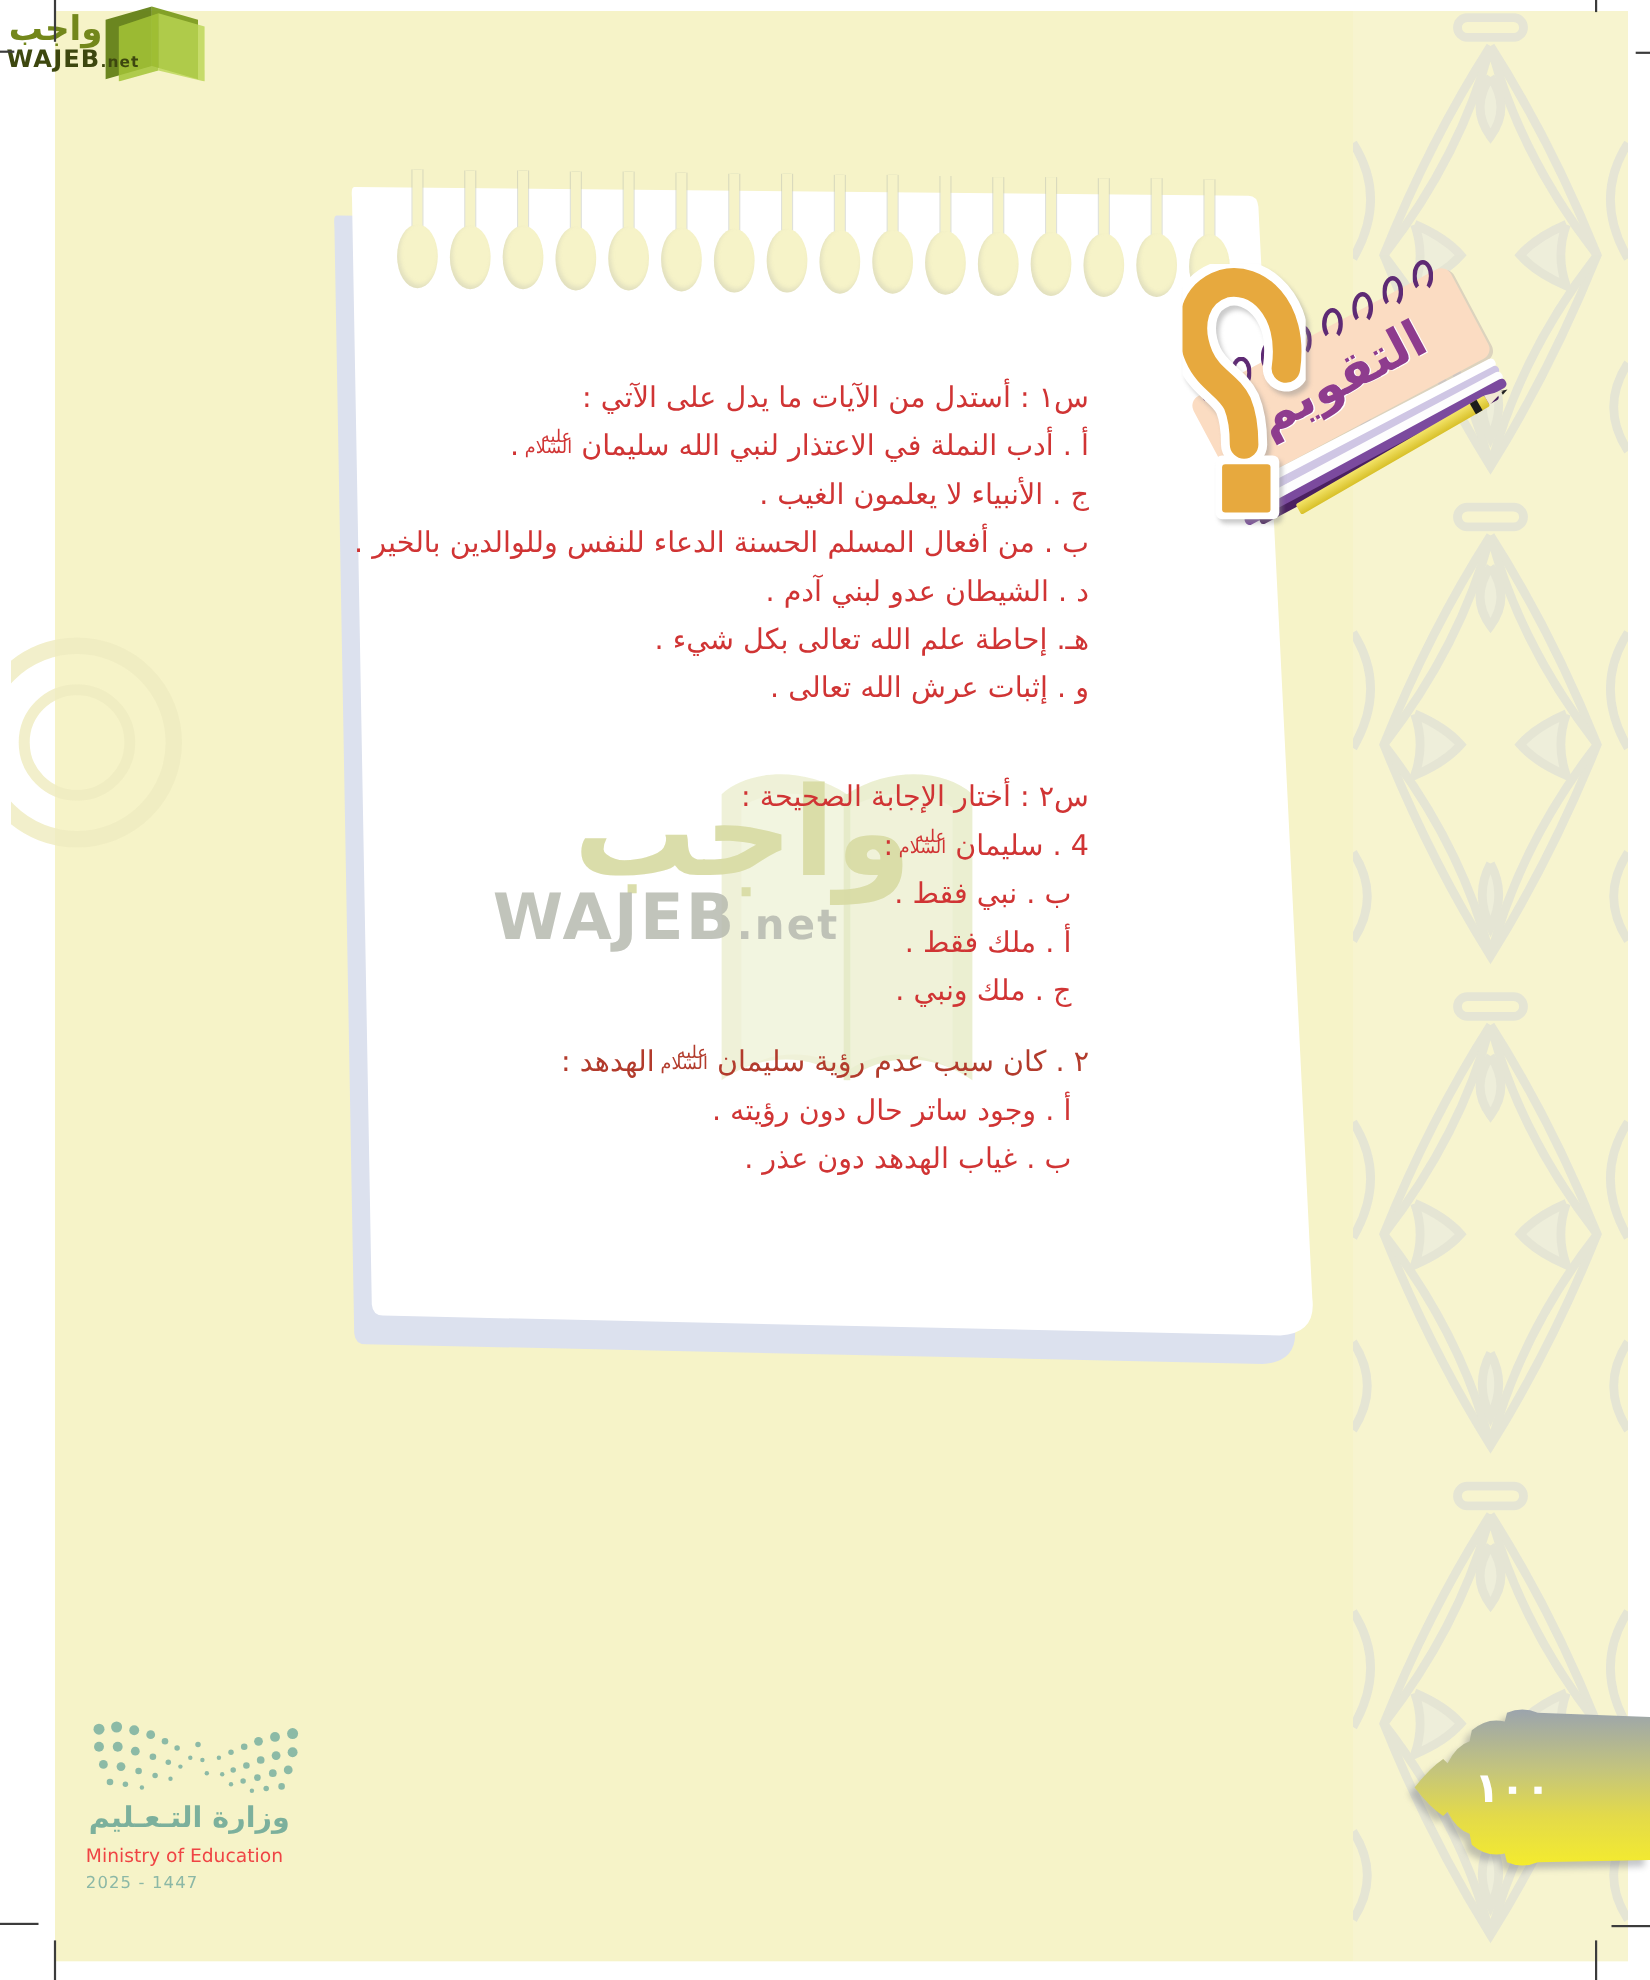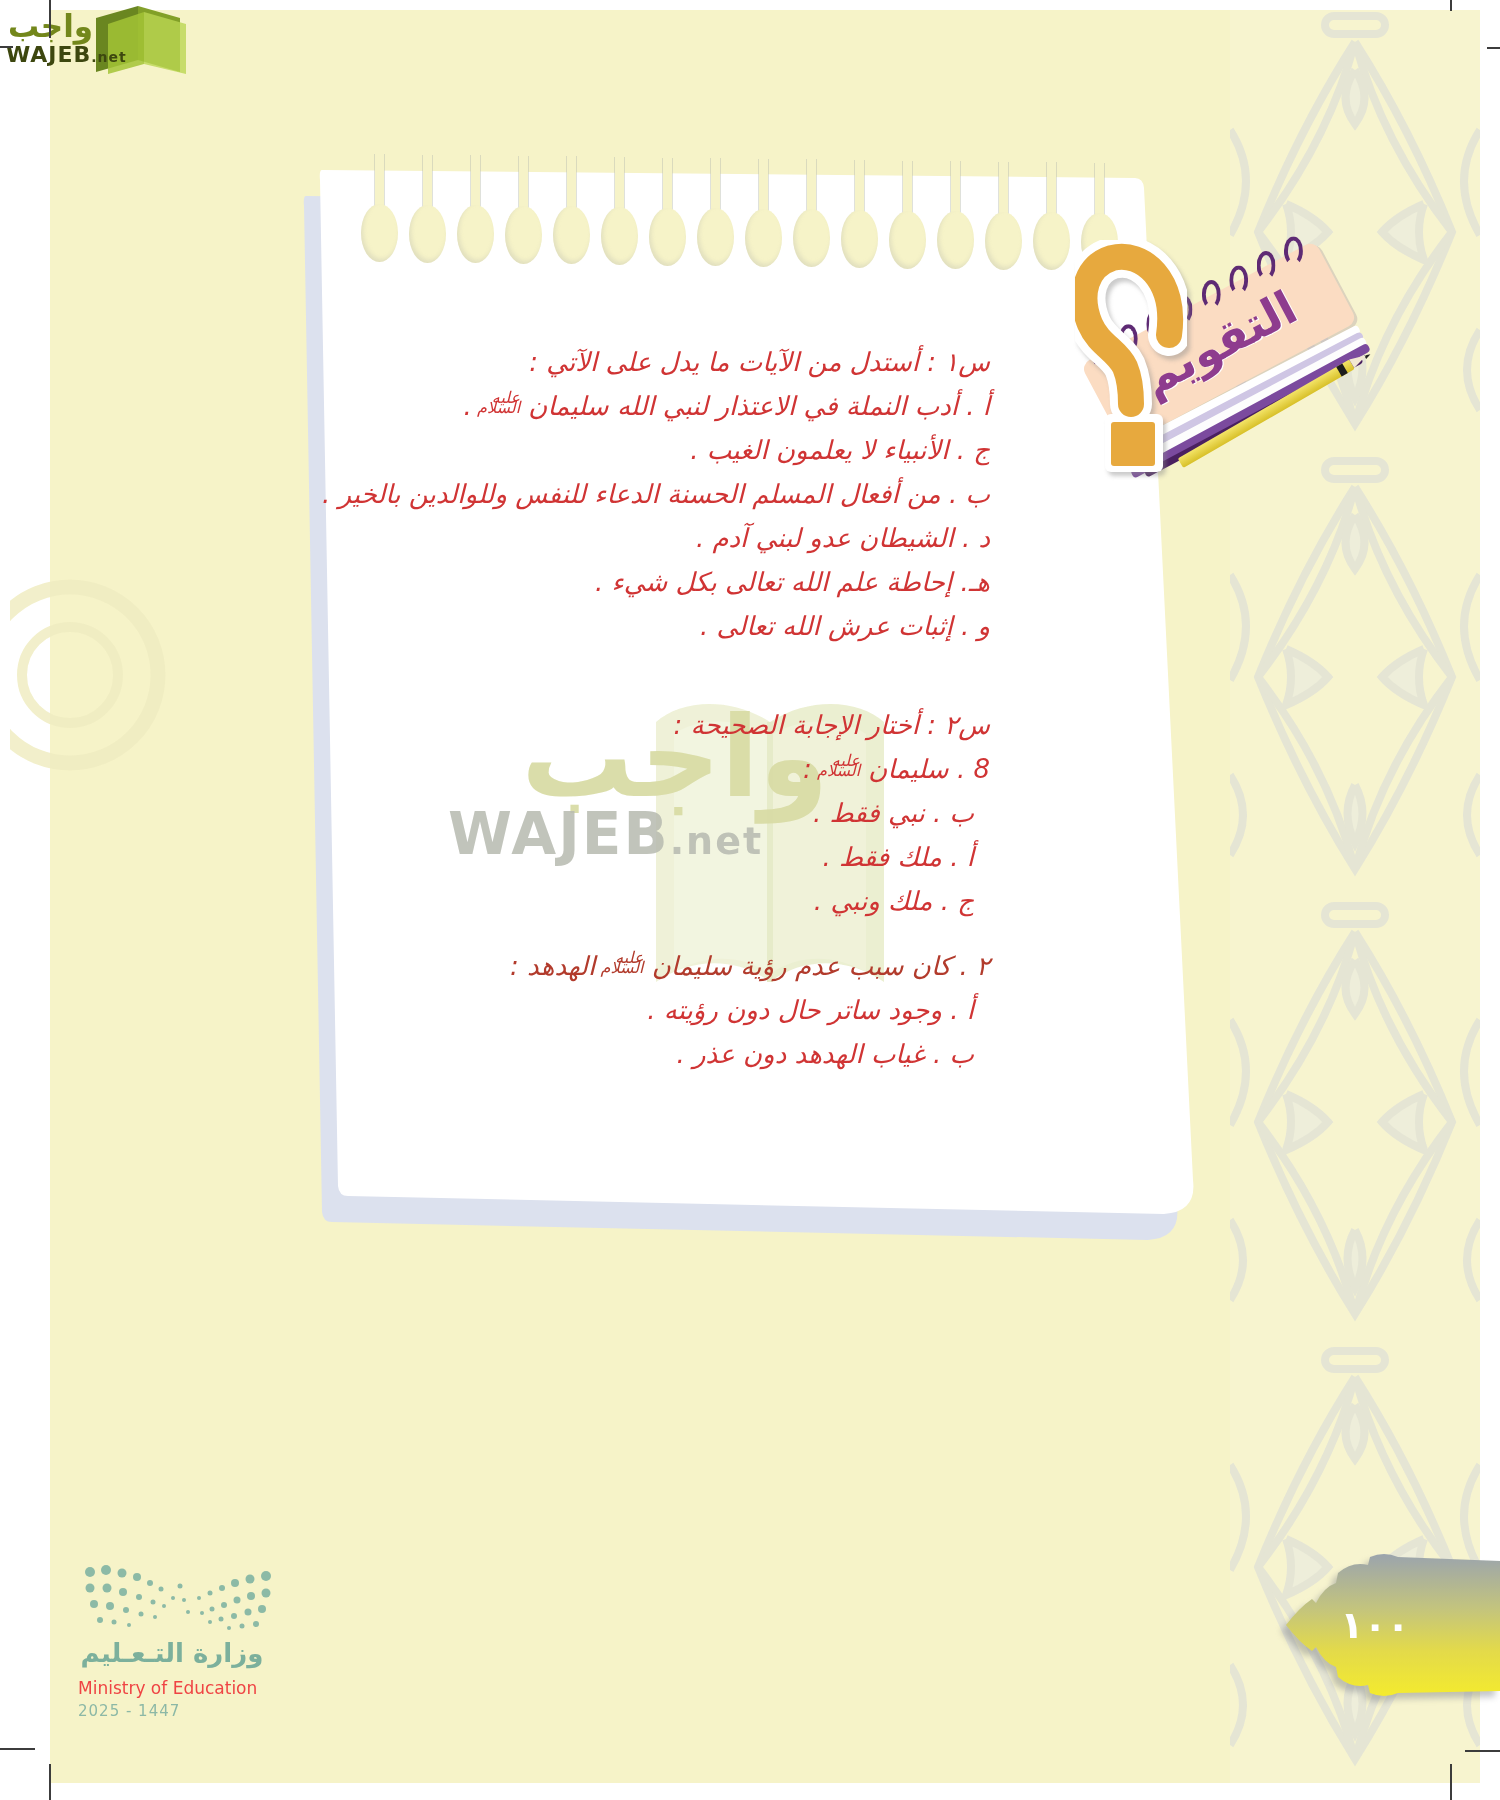--- a/index.html
+++ b/index.html
@@ -25,21 +25,21 @@
           box-shadow:inset 2px -3px 4px rgba(195,195,178,.4);}
   
   #wm-ar{left:470px;top:698px;width:410px;text-align:center;font-size:112px;font-weight:bold;
          color:#d9dca6;opacity:.95;line-height:118px;}
   #wm-en{left:448px;top:800px;font-size:58px;font-weight:bold;color:#b7bab0;opacity:.85;
          letter-spacing:2px;}
   #wm-en .tld{font-size:38px;}
   
   #qtext{left:370px;top:340px;width:620px;direction:rtl;text-align:right;color:#d03434;
          font-size:26px;}
-  #qtext .ln{height:44px;line-height:44px;white-space:nowrap;font-style:italic;}
+  #qtext .ln{height:44px;line-height:44px;white-space:nowrap;}
   #qtext .gap1{margin-top:55px;}
   #qtext .gap2{margin-top:21px;}
   #qtext .opt{padding-left:0;padding-right:16px;}
   #qtext .dark{color:#b23b2c;}
   .hon{display:inline-block;width:40px;font-size:16px;line-height:10px;
        vertical-align:middle;transform:translateY(-5px);white-space:normal;}
   .hon:empty{display:none;}
   
   #qmark-svg{left:1075px;top:240px;filter:drop-shadow(3px 4px 2px rgba(140,140,140,.45));z-index:7;}
   #nb{left:1095px;top:295px;width:265px;height:128px;transform:rotate(-28deg);z-index:6;}
@@ -196,21 +196,21 @@
 
   <div class="abs" id="qtext">
     <div class="ln"><span>س١ : أستدل من الآيات ما يدل على الآتي :</span><span></span></div>
     <div class="ln"><span>أ .  أدب النملة في الاعتذار لنبي الله سليمان </span><span class="hon">عليه السلام</span><span> .</span></div>
     <div class="ln"><span>ج . الأنبياء لا يعلمون الغيب .</span><span></span></div>
     <div class="ln"><span>ب . من أفعال المسلم الحسنة الدعاء للنفس وللوالدين بالخير .</span><span></span></div>
     <div class="ln"><span>د .  الشيطان عدو لبني آدم .</span><span></span></div>
     <div class="ln"><span>هـ. إحاطة علم الله تعالى بكل شيء .</span><span></span></div>
     <div class="ln"><span>و .  إثبات عرش الله تعالى .</span><span></span></div>
     <div class="ln gap1"><span>س٢ : أختار الإجابة الصحيحة :</span><span></span></div>
-    <div class="ln"><span>8 . سليمان </span><span class="hon">عليه السلام</span><span> :</span></div>
+    <div class="ln"><span>4 . سليمان </span><span class="hon">عليه السلام</span><span> :</span></div>
     <div class="ln opt"><span>ب . نبي فقط .</span><span></span></div>
     <div class="ln opt"><span>أ .   ملك فقط .</span><span></span></div>
     <div class="ln opt"><span>ج . ملك ونبي .</span><span></span></div>
     <div class="ln gap2 dark"><span>٢ . كان سبب عدم رؤية سليمان </span><span class="hon">عليه السلام</span><span> الهدهد :</span></div>
     <div class="ln opt"><span>أ .   وجود ساتر حال دون رؤيته .</span><span></span></div>
     <div class="ln opt"><span>ب . غياب الهدهد دون عذر .</span><span></span></div>
   </div>
 
   <div class="abs" id="nb">
     <div id="nb-cover"></div>

